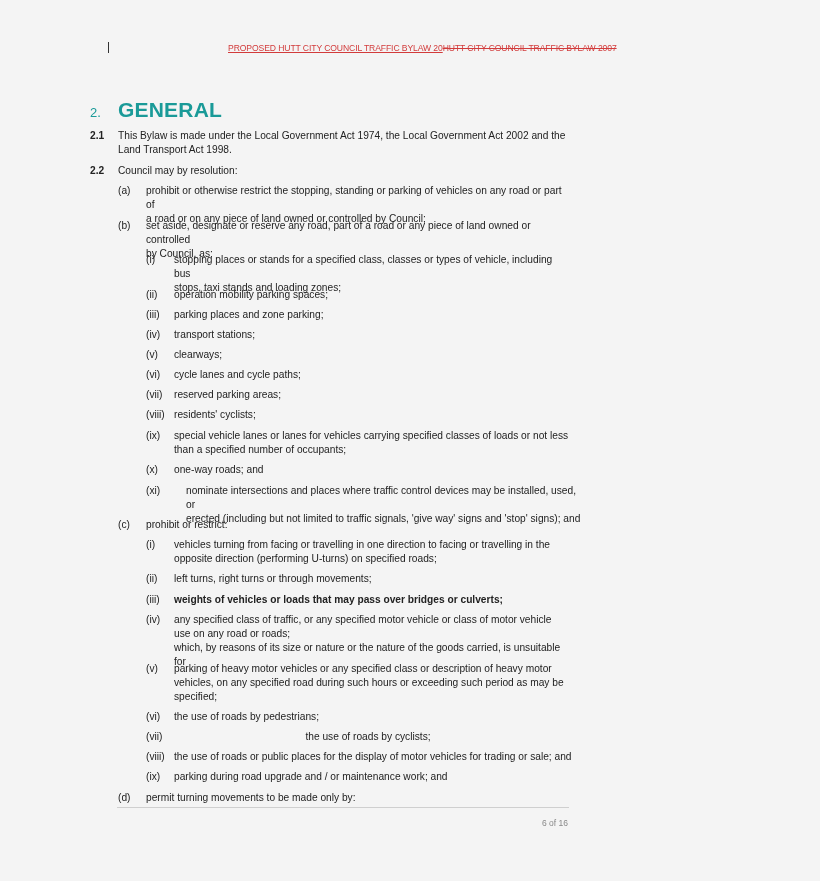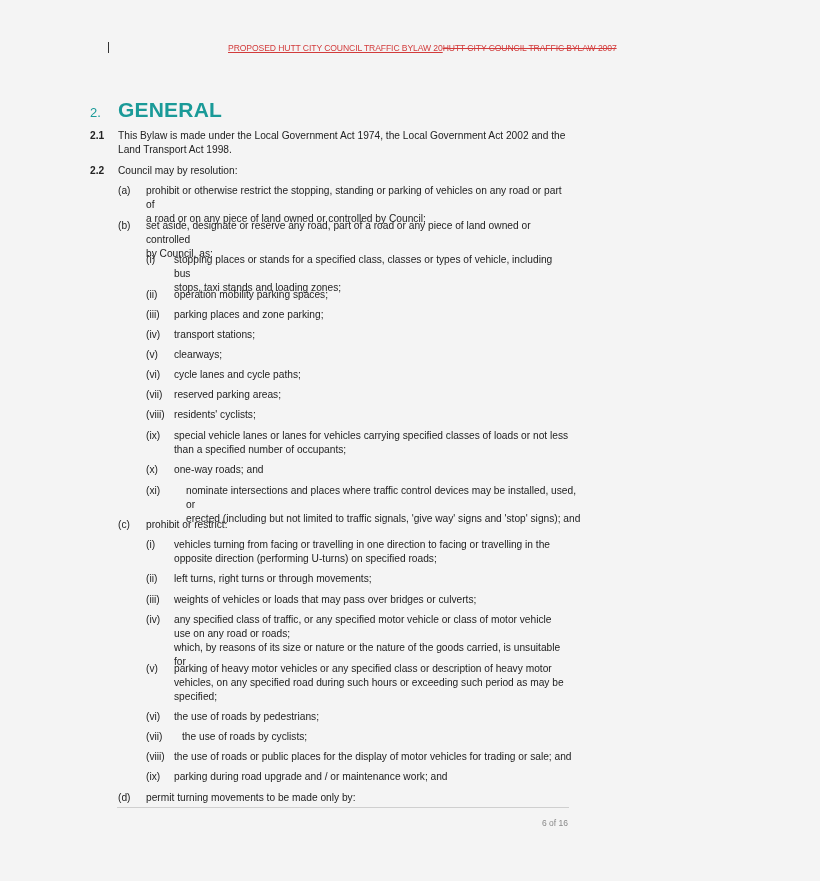--- a/index.html
+++ b/index.html
@@ -228,21 +228,21 @@
     </div>
   </div>
   <div class="row" style="top:572px; left:146px; width:424px;">
     <span class="lbl">(ii)</span>
     <div class="txt" style="left:28px; width:396px;">
         <div>left turns, right turns or through movements;</div>
       </div>
   </div>
   <div class="row" style="top:593px; left:146px; width:424px;">
     <span class="lbl">(iii)</span>
-    <div class="txt" style="left:28px; width:396px;">
+    <div class="txt" style="left:28px; width:396px;font-weight:bold;">
         <div>weights of vehicles or loads that may pass over bridges or culverts;</div>
       </div>
   </div>
   <div class="row" style="top:613px; left:146px; width:424px;">
     <span class="lbl">(iv)</span>
     <div class="txt" style="left:28px; width:396px;">
       <div>any specified class of traffic, or any specified motor vehicle or class of motor vehicle</div>
       <div>use on any road or roads;</div>
       <div>which, by reasons of its size or nature or the nature of the goods carried, is unsuitable for</div>
     </div>
@@ -256,21 +256,21 @@
     </div>
   </div>
   <div class="row" style="top:710px; left:146px; width:424px;">
     <span class="lbl">(vi)</span>
     <div class="txt" style="left:28px; width:396px;">
         <div>the use of roads by pedestrians;</div>
       </div>
   </div>
   <div class="row" style="top:730px; left:146px; width:424px;">
     <span class="lbl">(vii)</span>
-    <div class="txt" style="left:36px; width:396px;">
+    <div class="txt" style="left:24px; width:396px;text-align:center;">
         <div>the use of roads by cyclists;</div>
       </div>
   </div>
   <div class="row" style="top:750px; left:146px; width:424px;">
     <span class="lbl">(viii)</span>
     <div class="txt" style="left:28px; width:400px;">
         <div style="white-space:nowrap;">the use of roads or public places for the display of motor vehicles for trading or sale; and</div>
       </div>
   </div>
   <div class="row" style="top:770px; left:146px; width:424px;">

